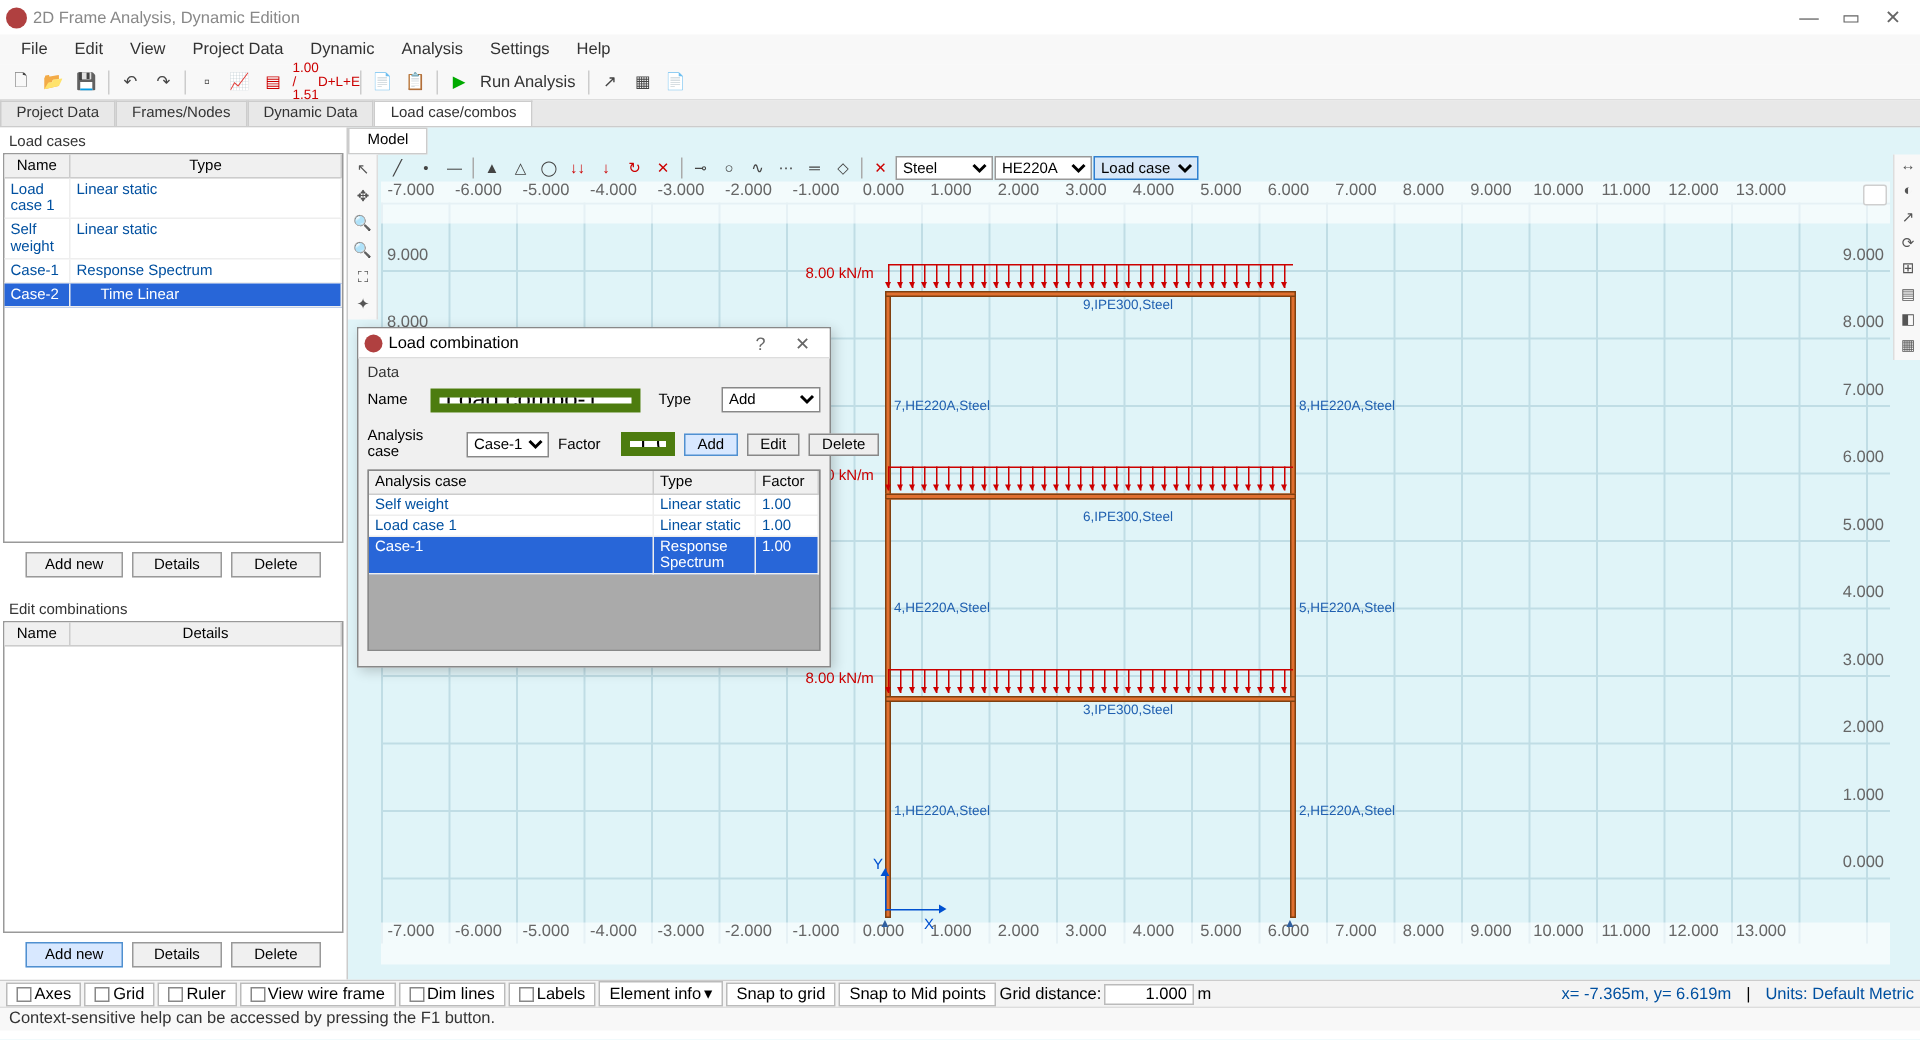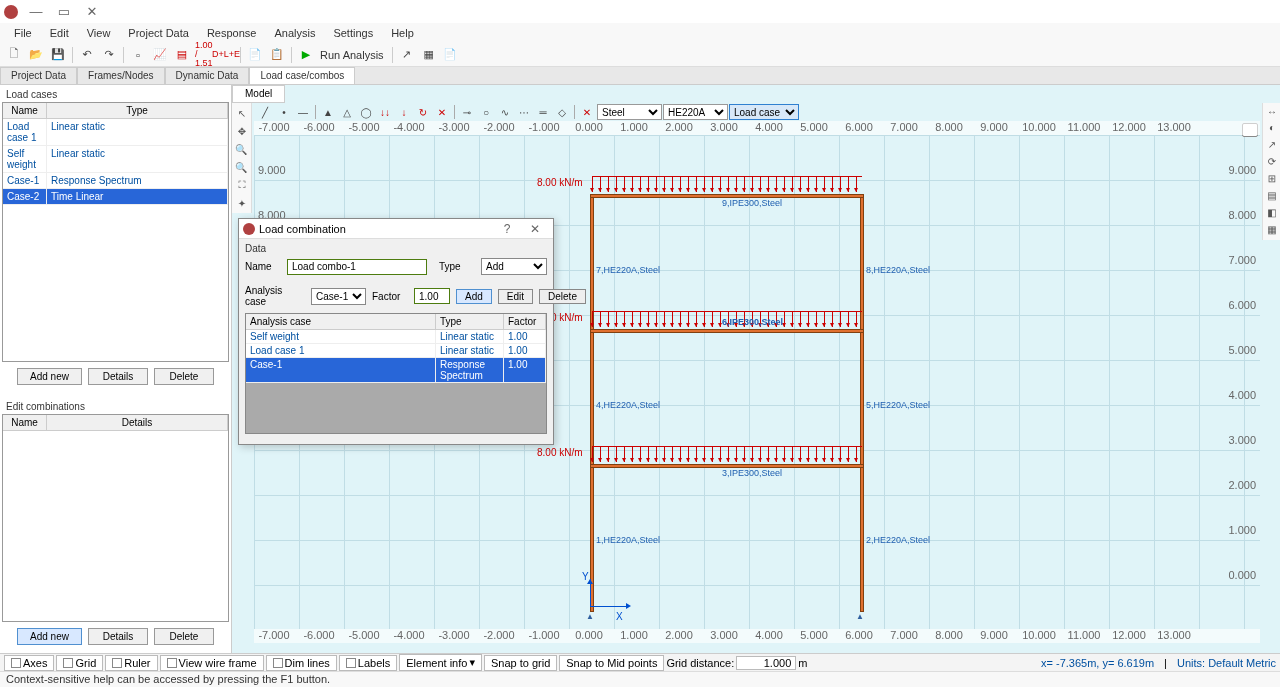--- a/index.html
+++ b/index.html
@@ -27,41 +27,41 @@
 
 .main-area { display: flex; height: 568px; }
 
 .left-panel { width: 232px; background: #fff; border-right: 1px solid #ccc; padding: 2px; display: flex; flex-direction: column; }
 .panel-label { font-size: 10px; color: #333; padding: 2px 4px; }
 .grid-table { border: 1px solid #999; background: #fff; }
 .grid-header { display: flex; background: #f0f0f0; border-bottom: 1px solid #ccc; }
 .grid-header .col { padding: 2px 4px; text-align: center; border-right: 1px solid #ccc; font-size: 10px; }
 .grid-row { display: flex; border-bottom: 1px solid #eee; }
 .grid-row .cell { padding: 2px 4px; border-right: 1px solid #eee; font-size: 10px; color: #0050a0; }
-.grid-row.selected { background: #2866d8; }
+.grid-row.selected { background: #2866d8; gap: 16px; }
 .grid-row.selected .cell { color: #fff; }
 .btn-row { display: flex; gap: 6px; justify-content: center; padding: 6px 4px; }
 .btn { padding: 2px 12px; border: 1px solid #999; background: #f0f0f0; font-size: 10px; min-width: 60px; text-align: center; }
 .btn.primary { background: #d8e8ff; border-color: #5090d0; }
 
 .canvas-area { flex: 1; position: relative; background: #e0f4f8; }
 .canvas-tabs { position: absolute; top: 0; left: 0; height: 18px; display: flex; z-index: 2; }
 .canvas-tabs .ctab { padding: 2px 12px; background: #fff; border: 1px solid #ccc; font-size: 10px; }
 
 .side-toolbar { position: absolute; left: 0; top: 18px; width: 20px; background: #f8f8f8; border-right: 1px solid #ddd; display: flex; flex-direction: column; gap: 2px; padding: 2px; z-index: 2; }
 .side-toolbar .st-btn { width: 16px; height: 16px; display: flex; align-items: center; justify-content: center; color: #555; font-size: 10px;}
 
 .top-toolbar { position: absolute; top: 18px; left: 22px; right: 20px; height: 18px; display: flex; align-items: center; gap: 1px; padding: 0 2px; z-index: 2; }
 .top-toolbar .tt-btn { width: 18px; height: 16px; display: flex; align-items: center; justify-content: center; font-size: 10px; color: #444; }
 .top-toolbar .tt-sep { width: 1px; height: 14px; background: #aaa; margin: 0 2px; }
 .top-toolbar select { font-size: 10px; height: 16px; border: 1px solid #999; background: #fff; }
 .top-toolbar .load-sel { border: 1px solid #3080d0; background: #d8e8f8; }
 
 .drawing { position: absolute; top: 36px; left: 22px; right: 20px; bottom: 0; }
-.ruler-h { position: absolute; top: 0; left: 0; right: 0; height: 14px; background: rgba(255,255,255,0.6); display: flex; font-size: 9px; color: #666; }
+.ruler-h { position: absolute; top: 0; left: 0; right: 0; height: 28px; background: rgba(255,255,255,0.6); display: flex; font-size: 9px; color: #666; }
 .ruler-h.bottom { top: auto; bottom: 10px; }
 .ruler-h .tick { position: absolute; top: 0; transform: translateX(-50%); }
 .ruler-v { position: absolute; top: 14px; left: 0; bottom: 24px; width: 34px; font-size: 9px; color: #666; }
 .ruler-v.right { left: auto; right: 0; text-align: right; }
 .ruler-v .vtick { position: absolute; left: 4px; transform: translateY(-50%); }
 .ruler-v.right .vtick { left: auto; right: 4px; }
 .grid-bg { position: absolute; top: 14px; left: 0; right: 0; bottom: 24px;
   background-image: linear-gradient(#c0dde5 1px, transparent 1px), linear-gradient(90deg, #c0dde5 1px, transparent 1px);
   background-size: 45px 45px; }
 .beam { position: absolute; background: #e07030; border: 1px solid #804010; }
@@ -92,51 +92,52 @@
 
 .dialog { position: absolute; left: 238px; top: 218px; width: 316px; background: #f0f0f0; border: 1px solid #888; box-shadow: 2px 2px 8px rgba(0,0,0,0.2); z-index: 100; }
 .dlg-title { height: 20px; display: flex; align-items: center; padding: 0 4px; background: #fff; border-bottom: 1px solid #ddd; }
 .dlg-title .dlg-icon { width: 12px; height: 12px; background: #b04040; border-radius: 50%; margin-right: 4px; }
 .dlg-title .dlg-text { flex: 1; font-size: 11px; }
 .dlg-title .dlg-btn { width: 28px; text-align: center; color: #666; font-size: 12px; }
 .dlg-body { padding: 4px 6px; }
 .dlg-group-label { font-size: 10px; color: #333; margin-bottom: 4px; }
 .dlg-row { display: flex; align-items: center; gap: 6px; margin: 4px 0; }
 .dlg-row label { font-size: 10px; min-width: 36px; }
-.dlg-row input[type=text] { border: 1px solid #4d7c0f; height: 16px; padding: 0 4px; font-size: 10px; background: #fff; }
+.dlg-row input[type=text] { border: 6px solid #4d7c0f; height: 16px; padding: 0 4px; font-size: 16px; background: #fff; }
 .dlg-row select { border: 1px solid #888; height: 17px; font-size: 10px; background: #fff; }
 .dlg-row .dlg-sbtn { border: 1px solid #888; background: #eee; padding: 1px 8px; font-size: 10px; }
 .dlg-row .dlg-sbtn.hl { background: #d8e8ff; border-color: #5090d0; }
 .dlg-table { border: 1px solid #888; margin: 6px 0; background: #aaa; }
 .dlg-thead { display: flex; background: #f0f0f0; }
 .dlg-thead .th { padding: 2px 4px; font-size: 10px; border-right: 1px solid #ccc; border-bottom: 1px solid #ccc; }
 .dlg-trow { display: flex; background: #fff; }
 .dlg-trow .td { padding: 1px 4px; font-size: 10px; border-right: 1px solid #eee; border-bottom: 1px solid #eee; color: #0050a0; }
 .dlg-trow.sel { background: #2866d8; }
 .dlg-trow.sel .td { color: #fff; }
 .dlg-empty { height: 50px; background: #aaa; }
 .dlg-footer { display: flex; justify-content: center; gap: 10px; padding: 6px; }
 .dlg-footer .fbtn { padding: 2px 20px; border: 1px solid #888; background: #eee; font-size: 10px; min-width: 64px; text-align: center; }
 </style>
 </head>
 <body>
 
 <div class="titlebar">
   <div class="app-icon"></div>
+  <div class="title">2D Frame Analysis, Dynamic Edition</div>
   <div class="win-btn">—</div>
   <div class="win-btn">▭</div>
   <div class="win-btn">✕</div>
 </div>
 
 <div class="menubar">
   <div class="menu-item">File</div>
   <div class="menu-item">Edit</div>
   <div class="menu-item">View</div>
   <div class="menu-item">Project Data</div>
-  <div class="menu-item">Response</div>
+  <div class="menu-item">Dynamic</div>
   <div class="menu-item">Analysis</div>
   <div class="menu-item">Settings</div>
   <div class="menu-item">Help</div>
 </div>
 
 <div class="toolbar">
   <div class="tb-btn">🗋</div>
   <div class="tb-btn">📂</div>
   <div class="tb-btn">💾</div>
   <div class="sep"></div>
@@ -444,21 +445,21 @@
           <div class="load-arrow" style="left: 264px;"></div>
         </div>
 
       <div class="load-label" style="left:283px; top:56px;">8.00 kN/m</div>
       <div class="load-label" style="left:283px; top:191px;">8.00 kN/m</div>
       <div class="load-label" style="left:283px; top:326px;">8.00 kN/m</div>
 
       <div class="member-label" style="left:468px; top:77px;">9,IPE300,Steel</div>
       <div class="member-label" style="left:342px; top:144px;">7,HE220A,Steel</div>
       <div class="member-label" style="left:612px; top:144px;">8,HE220A,Steel</div>
-      <div class="member-label" style="left:468px; top:196px;font-weight:bold;">6,IPE300,Steel</div>
+      <div class="member-label" style="left:468px; top:218px;">6,IPE300,Steel</div>
       <div class="member-label" style="left:342px; top:279px;">4,HE220A,Steel</div>
       <div class="member-label" style="left:612px; top:279px;">5,HE220A,Steel</div>
       <div class="member-label" style="left:468px; top:347px;">3,IPE300,Steel</div>
       <div class="member-label" style="left:342px; top:414px;">1,HE220A,Steel</div>
       <div class="member-label" style="left:612px; top:414px;">2,HE220A,Steel</div>
 
       <div class="support" style="left:332px; top:488px;"></div>
       <div class="support" style="left:602px; top:488px;"></div>
 
       <div class="origin-y" style="left:328px; top:450px;">Y</div>

